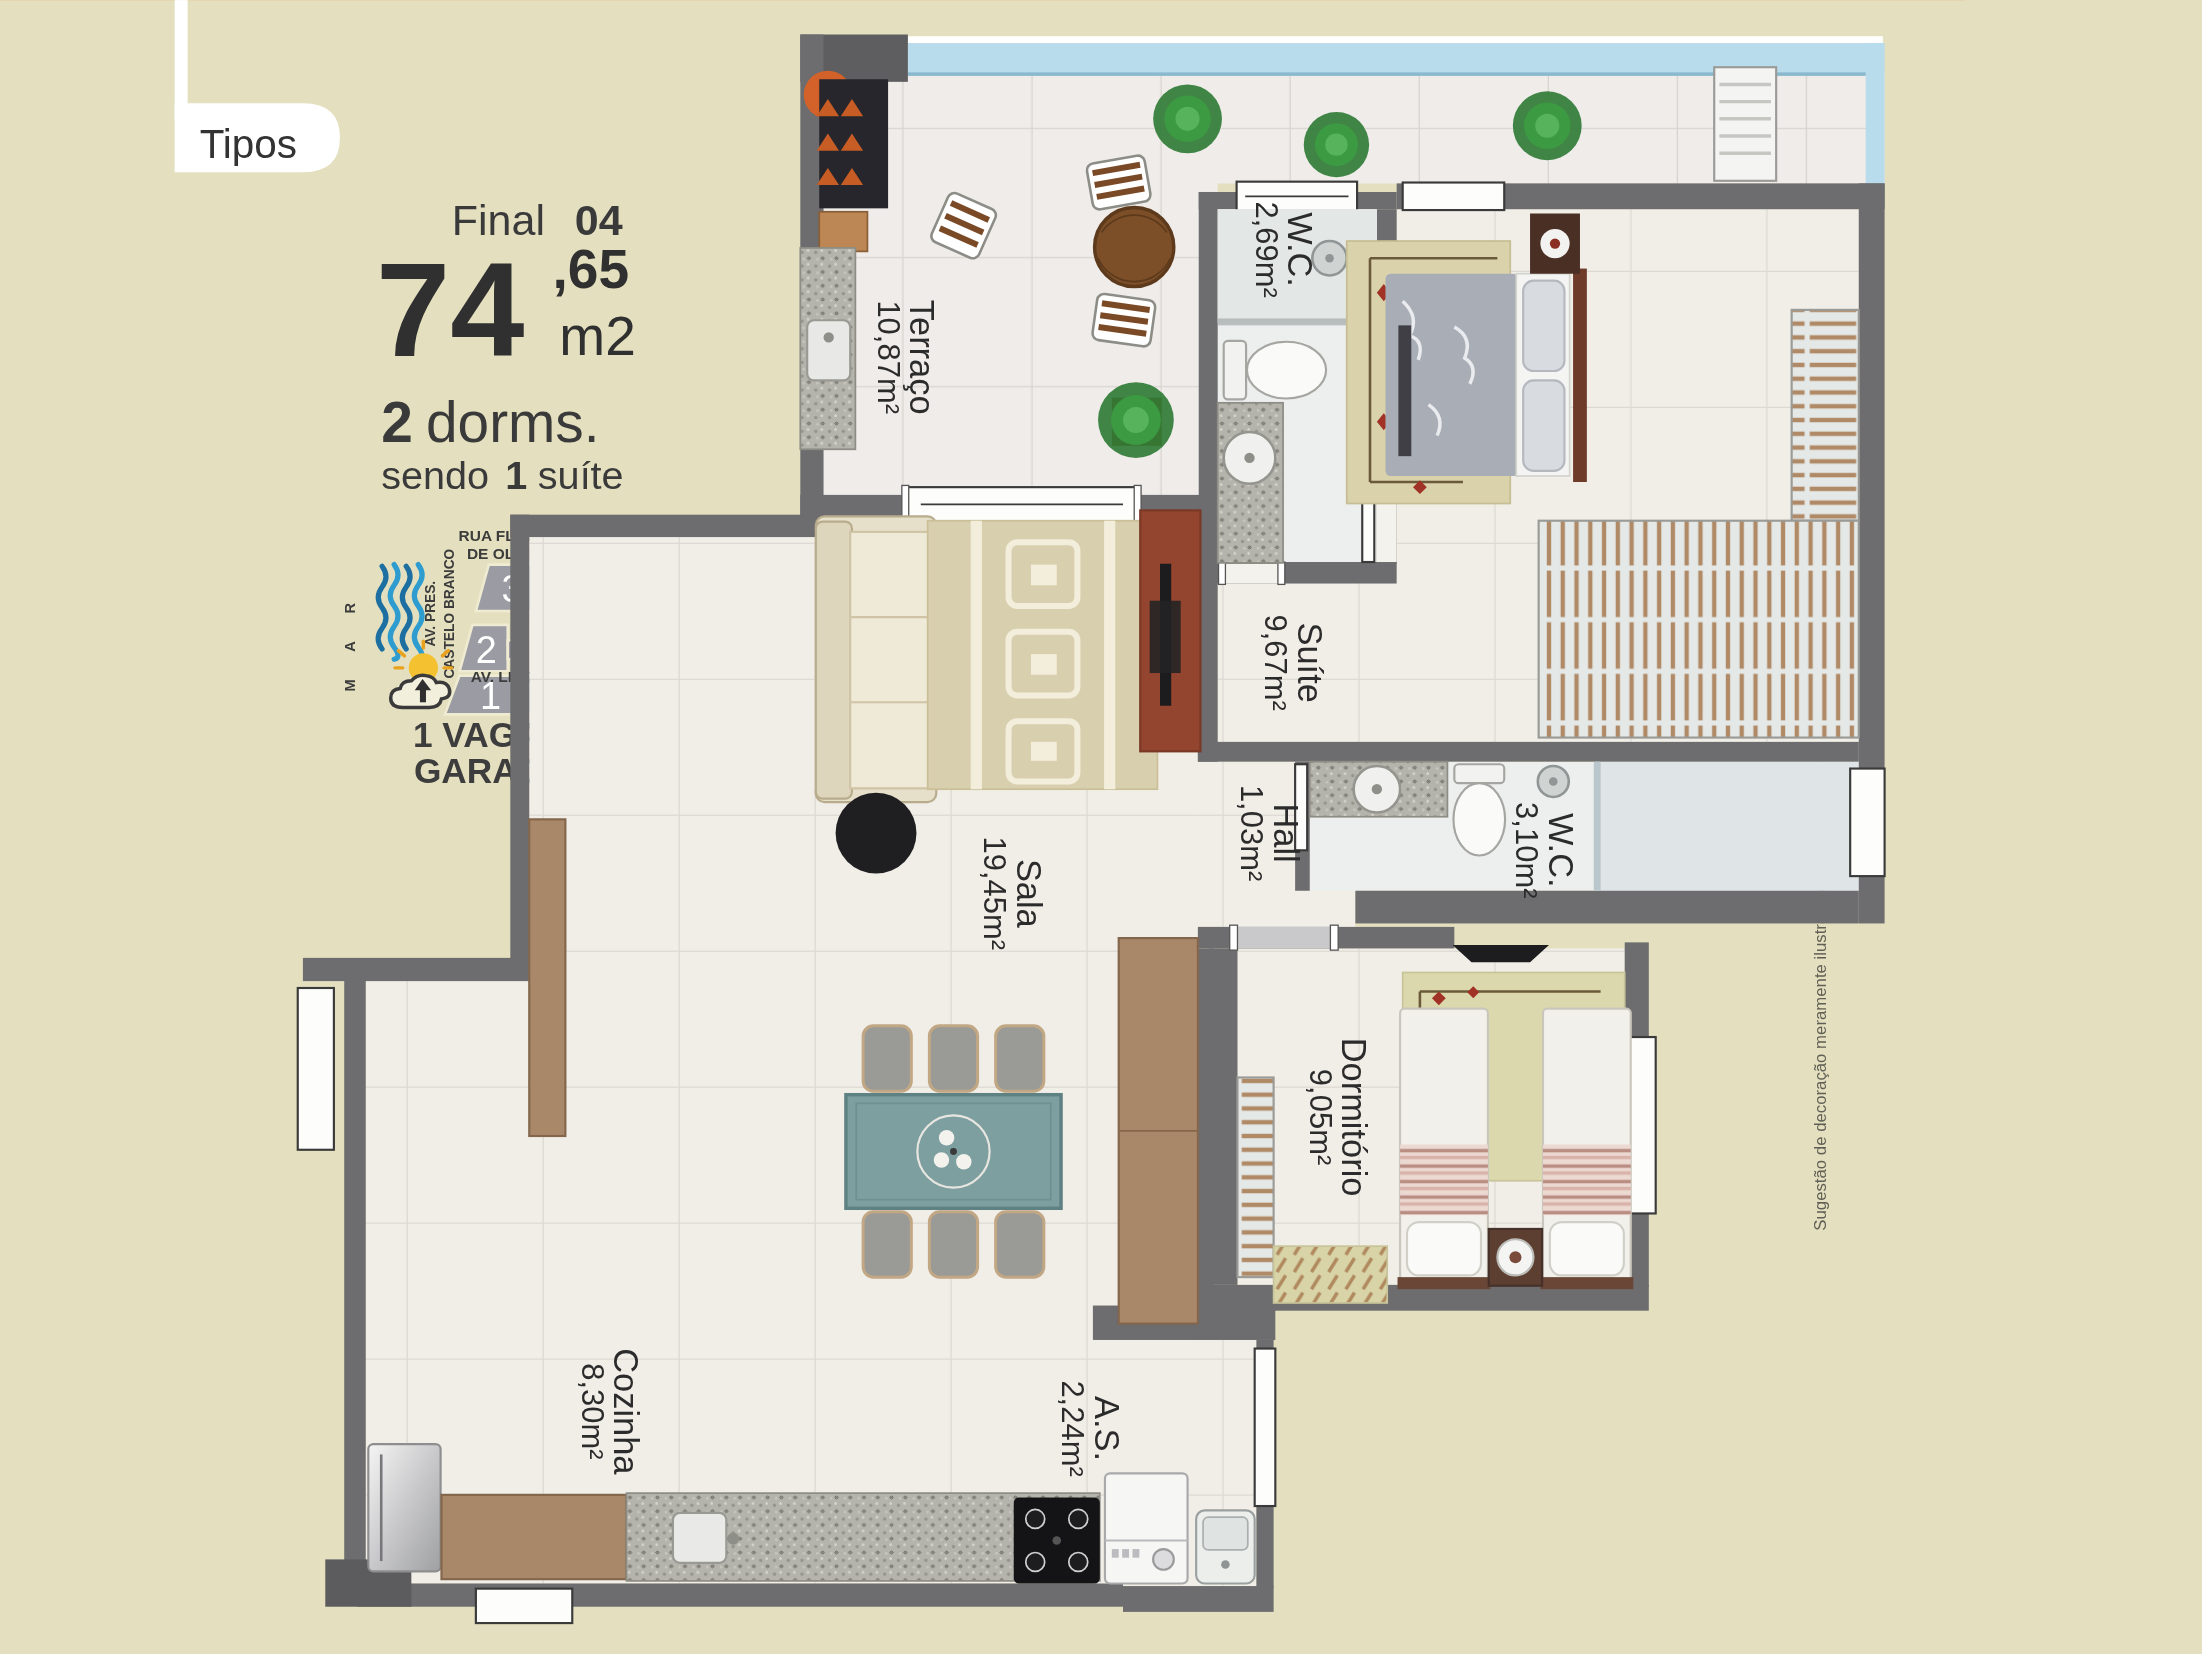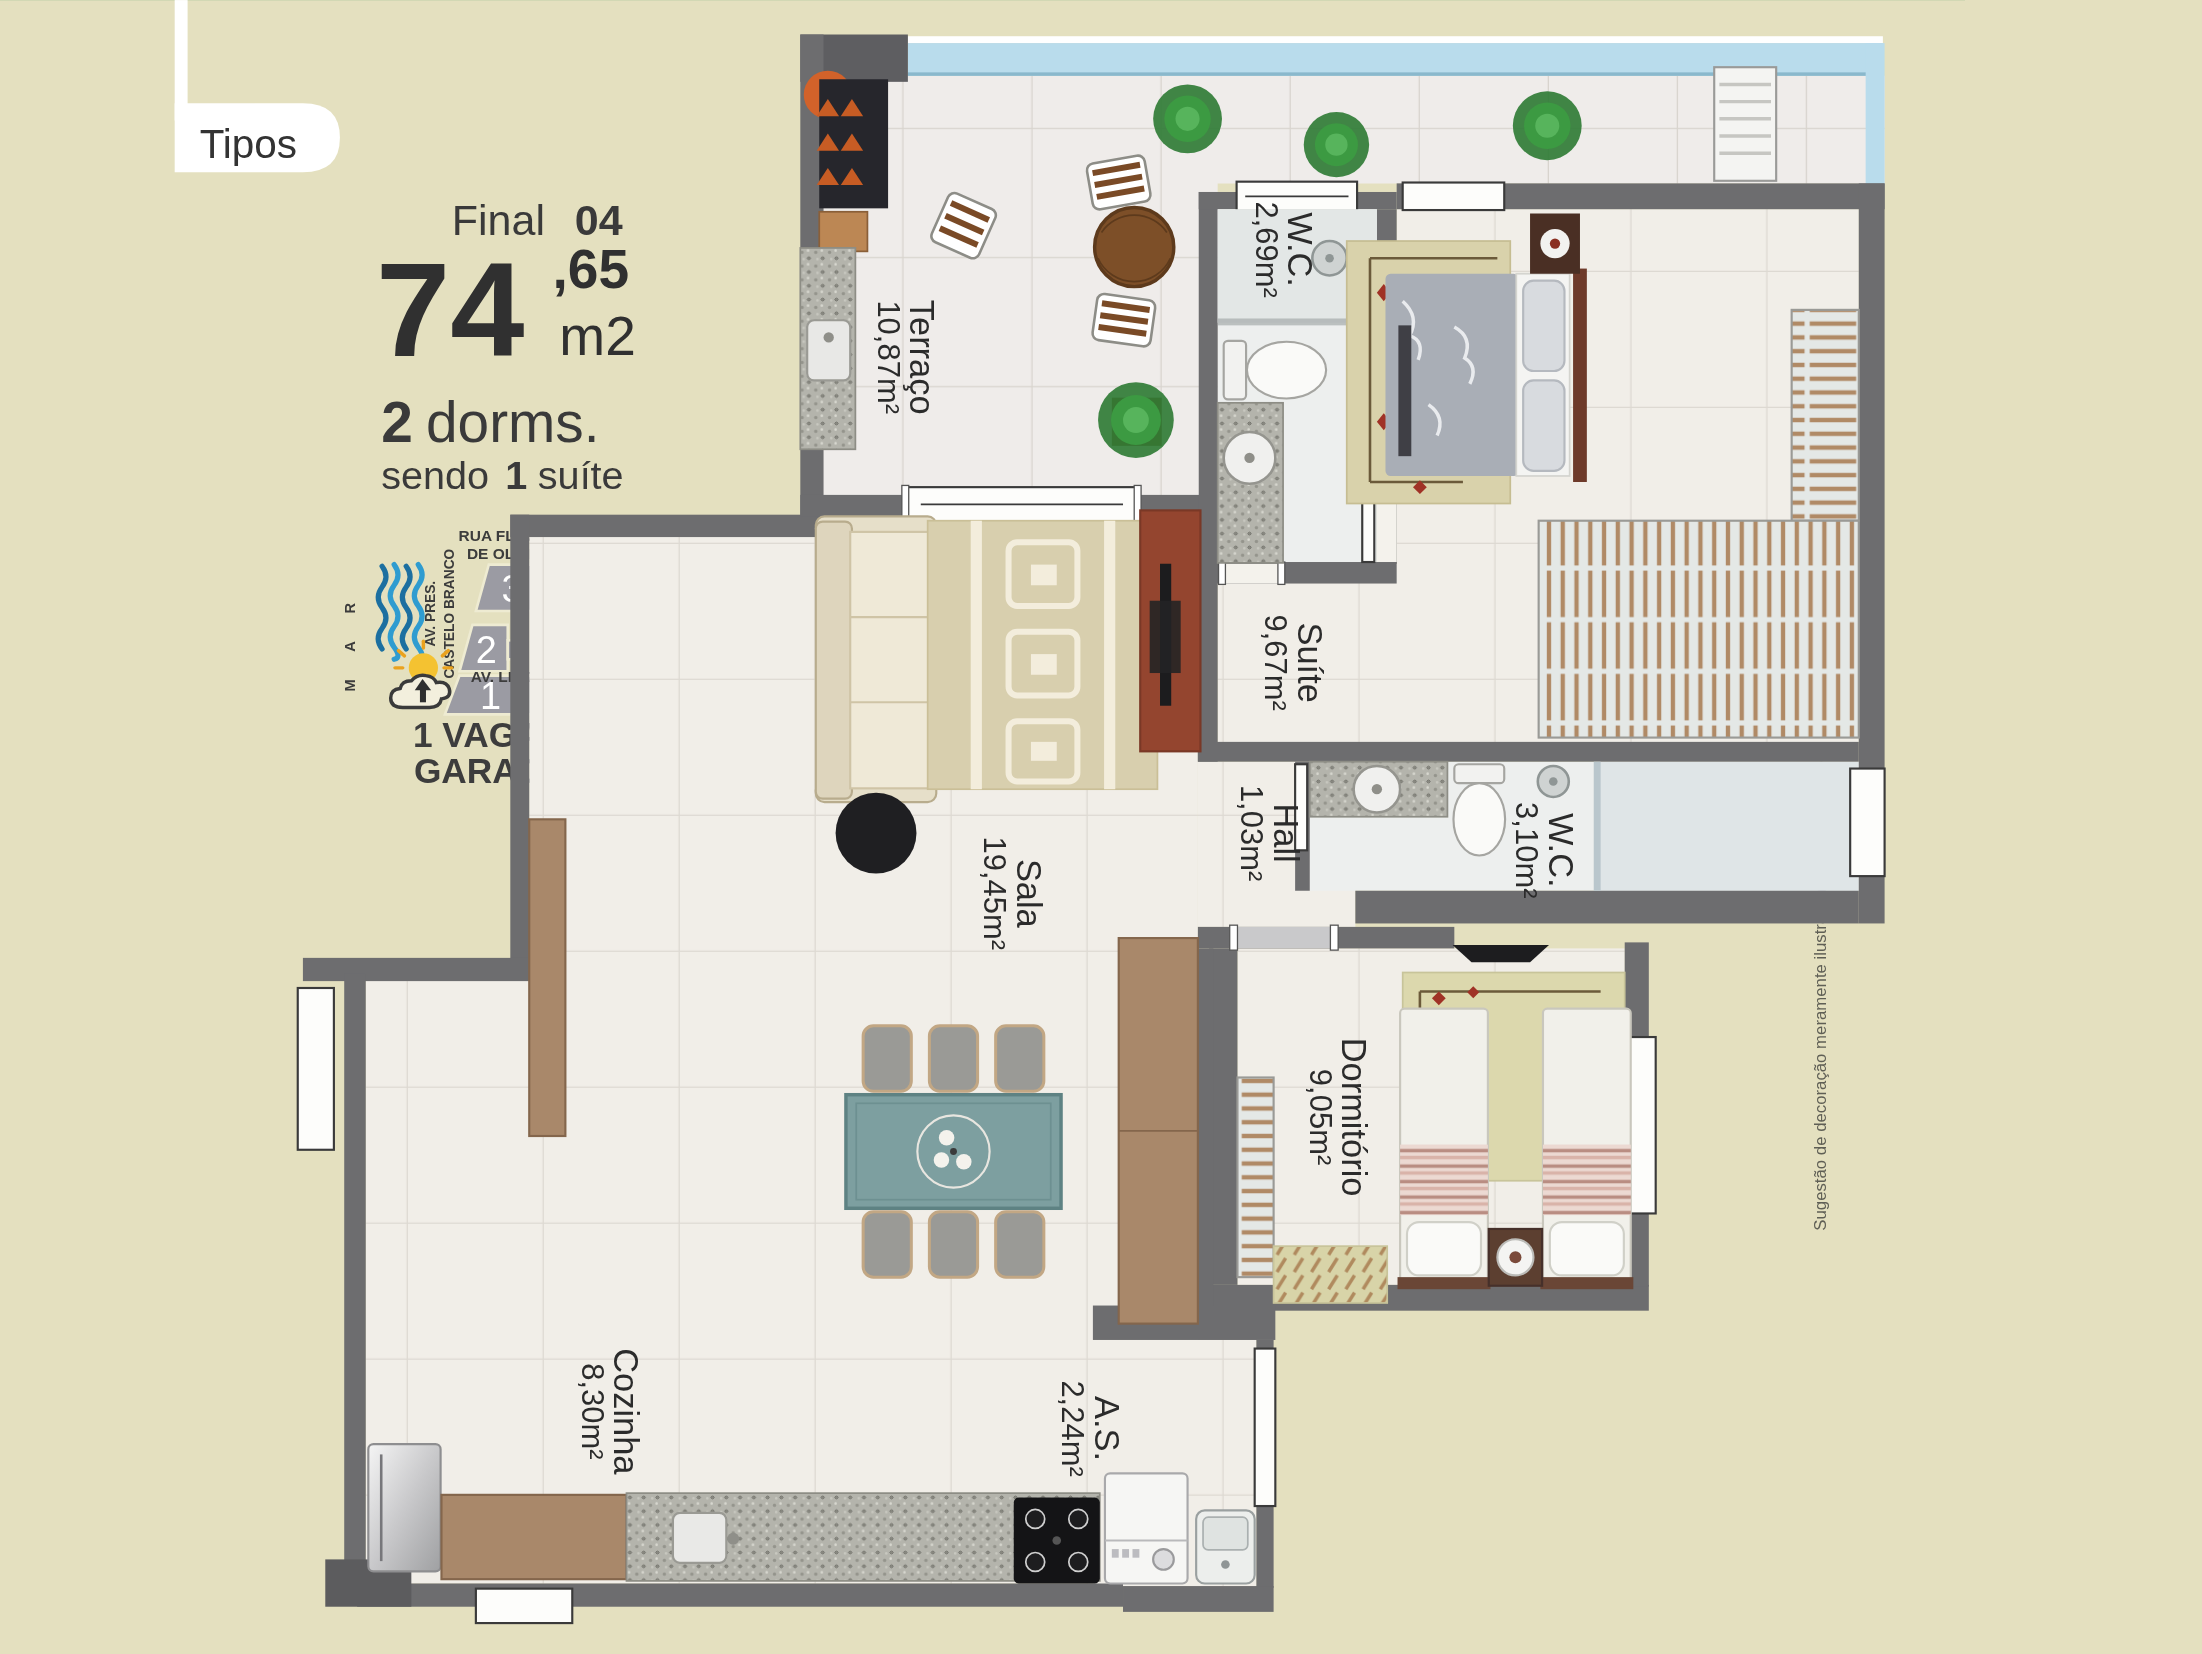--- a/index.html
+++ b/index.html
@@ -1,16 +1,16 @@
 <!DOCTYPE html>
 <html style="font-size:13.8px"><head>
 <meta charset="utf-8">
 <style>
   html,body{margin:0;padding:0;background:#e4e0bf;}
-  #stage{position:relative;width:1965px;height:1655px;background:#15803d;overflow:hidden;
+  #stage{position:relative;width:1965px;height:1655px;background:#f97316;overflow:hidden;
          font-family:"Liberation Sans", sans-serif;}
   svg{position:absolute;left:0;top:0;}
   text{font-family:"Liberation Sans", sans-serif;}
 </style>
 </head>
 <body>
 
 <div id="stage">
 <svg width="2203" height="1655" viewBox="0 0 2560 1923">
   <defs>

